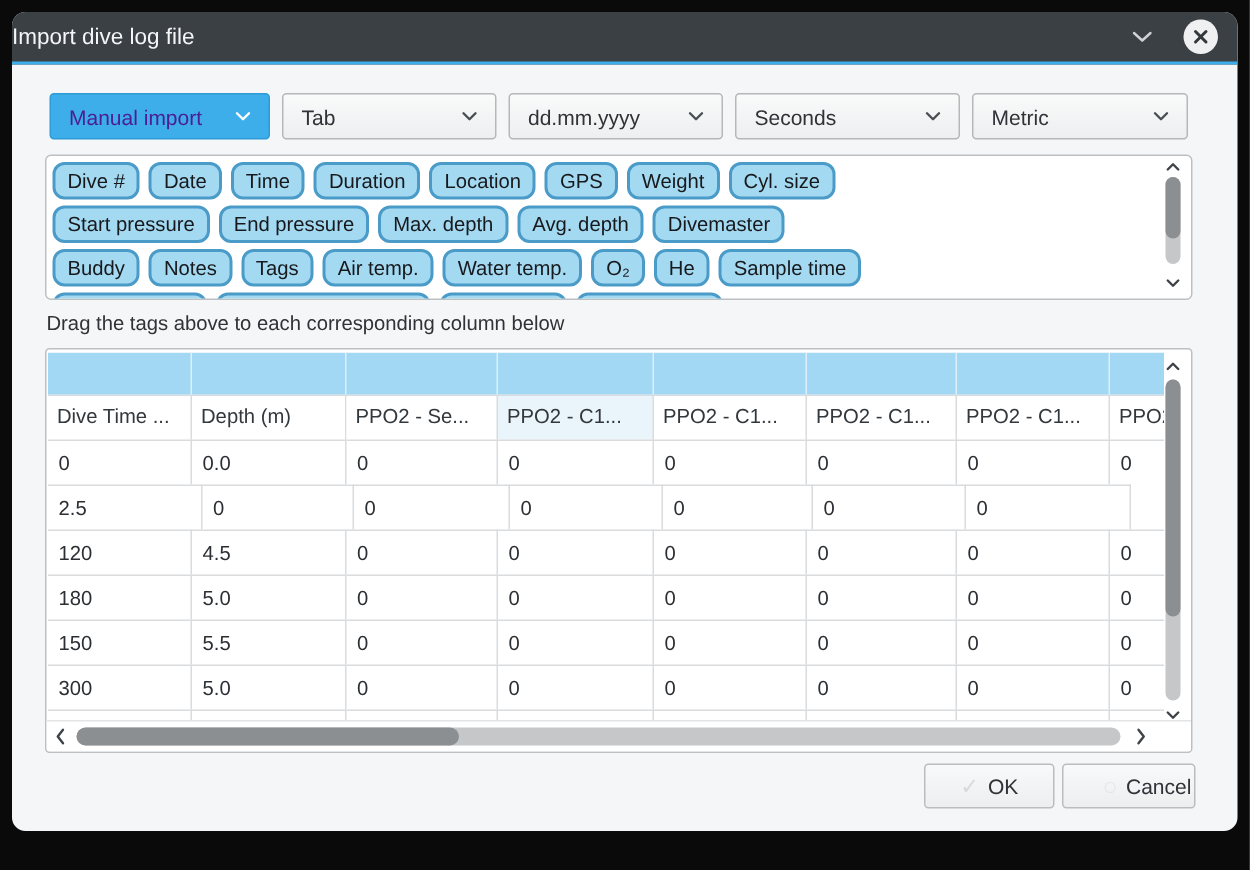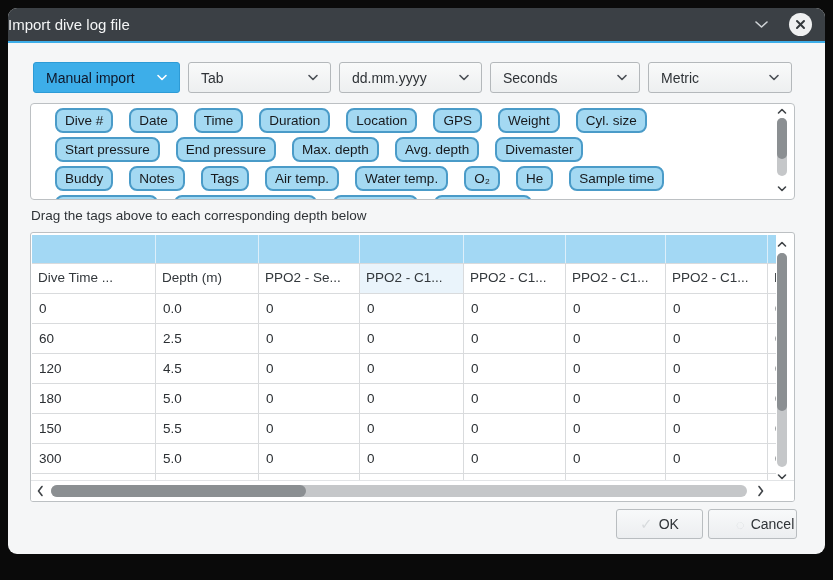--- a/index.html
+++ b/index.html
@@ -12,32 +12,32 @@
   .tb-chevron{position:absolute;right:56px;top:12px;color:#cfd3d6;}
   .close-btn{position:absolute;right:13px;top:5px;width:23px;height:23px;border-radius:50%;background:#eff0f1;display:flex;align-items:center;justify-content:center;cursor:pointer;}
   .close-btn svg{stroke:#33383c;}
 
   
   .combo-row{position:absolute;left:25px;top:54px;display:flex;gap:8px;}
   .combo{position:relative;height:31px;border:1px solid #b4b8bb;border-radius:3px;background:linear-gradient(#f9fafa,#edeff0);
          display:flex;align-items:center;box-sizing:border-box;color:#2f3337;font-size:14px;}
   .combo .combo-label{padding-left:12px;flex:1;}
   .combo svg.chev{margin-right:11px;stroke:#4a4f54;fill:none;stroke-width:1.6;stroke-linecap:round;stroke-linejoin:round;}
-  .combo.hl{background:#3daee9;border-color:#2d9bd6;color:#0f172a;justify-content:space-between;}
+  .combo.hl{background:#3daee9;border-color:#2d9bd6;color:#4c1d95;justify-content:space-between;}
   .combo.hl svg.chev{stroke:#ffffff;}
   .combo:nth-child(1){width:147px;}
   .combo:nth-child(2){width:143px;}
   .combo:nth-child(3){width:143px;}
   .combo:nth-child(4){width:150px;}
   .combo:nth-child(5){width:144px;}
 
   
   .tag-panel{position:absolute;left:22px;top:95px;width:765px;height:97px;background:#ffffff;border:1px solid #bcc0c3;border-radius:4px;box-sizing:border-box;overflow:hidden;}
   .tag-rows{position:absolute;left:4px;top:4px;width:730px;}
-  .tag-row{display:flex;gap:16px;margin-bottom:4px;margin-left:20px;}
+  .tag-row{display:flex;gap:6px;margin-bottom:4px;}
   .tag{display:inline-block;height:19px;line-height:19px;padding:1px 8px;background:#a4d9f2;border:2px solid #4a9bc8;border-radius:8px;
        font-size:13.5px;color:#17191c;white-space:nowrap;cursor:grab;}
 
   
   .vscroll{position:absolute;width:16px;}
   .sb-chev{position:absolute;left:3px;stroke:#3f4347;fill:none;stroke-width:1.6;stroke-linecap:round;stroke-linejoin:round;}
   .sb-track{position:absolute;left:3px;width:10px;border-radius:5px;background:#c5c7c9;}
   .sb-thumb{position:absolute;left:3px;width:10px;border-radius:5px;background:#8b8f92;}
 
   .tagscroll{right:4px;top:0;height:95px;}
@@ -50,21 +50,21 @@
   .grid{position:absolute;left:1px;top:2px;width:744px;overflow:hidden;}
   .trow{display:flex;height:30px;}
   .trow.drop{height:28px;}
   .trow.head{height:29px;border-top:1px solid #d9dbdd;}
   .dropcell{height:28px;background:#a3d8f4;border-right:1px solid #ddeffa;box-sizing:border-box;}
   .hcell{line-height:28px;font-size:13.5px;color:#33383c;padding-left:6px;border-right:1px solid #d9dbdd;box-sizing:border-box;
          white-space:nowrap;overflow:hidden;background:#ffffff;}
   .hcell.hlcol{background:#eaf4fb;}
   .cell{line-height:29px;font-size:13.5px;color:#2b2f33;padding-left:7px;border-right:1px solid #d9dbdd;border-top:1px solid #d9dbdd;
         box-sizing:border-box;white-space:nowrap;overflow:hidden;}
-  .c0{width:124px;flex:none;}
+  .c0{width:96px;flex:none;}
   .c1{width:103px;flex:none;}
   .c2{width:101px;flex:none;}
   .c3{width:104px;flex:none;}
   .c4{width:102px;flex:none;}
   .c5{width:100px;flex:none;}
   .c6{width:102px;flex:none;}
   .c7{width:110px;flex:none;}
   .tablescroll{right:4px;top:4px;height:244px;}
 
   .hscroll{position:absolute;left:0;bottom:0;width:763px;height:20px;background:#ffffff;border-top:1px solid #e2e4e6;}
@@ -172,21 +172,21 @@
             <polyline points="1.5,5 5,1.5 8.5,5"></polyline>
           </svg>
         <div class="sb-track" style="top:14px;height:58px"></div>
         <div class="sb-thumb" style="top:14px;height:41px"></div>
         <svg class="sb-chev" style="top:81px" width="10" height="7" viewBox="0 0 10 7">
             <polyline points="1.5,2 5,5.5 8.5,2"></polyline>
           </svg>
       </div>
     </div>
 
-    <div class="instruction">Drag the tags above to each corresponding depth below</div>
+    <div class="instruction">Drag the tags above to each corresponding column below</div>
 
     <div class="table-panel">
       <div class="grid">
           <div class="trow drop">
             <div class="dropcell c0"></div>
             <div class="dropcell c1"></div>
             <div class="dropcell c2"></div>
             <div class="dropcell c3"></div>
             <div class="dropcell c4"></div>
             <div class="dropcell c5"></div>
@@ -207,21 +207,20 @@
             <div class="cell c0">0</div>
             <div class="cell c1">0.0</div>
             <div class="cell c2">0</div>
             <div class="cell c3">0</div>
             <div class="cell c4">0</div>
             <div class="cell c5">0</div>
             <div class="cell c6">0</div>
             <div class="cell c7">0</div>
           </div>
           <div class="trow ">
-            <div class="cell c0">60</div>
             <div class="cell c1">2.5</div>
             <div class="cell c2">0</div>
             <div class="cell c3">0</div>
             <div class="cell c4">0</div>
             <div class="cell c5">0</div>
             <div class="cell c6">0</div>
             <div class="cell c7">0</div>
           </div>
           <div class="trow ">
             <div class="cell c0">120</div>

